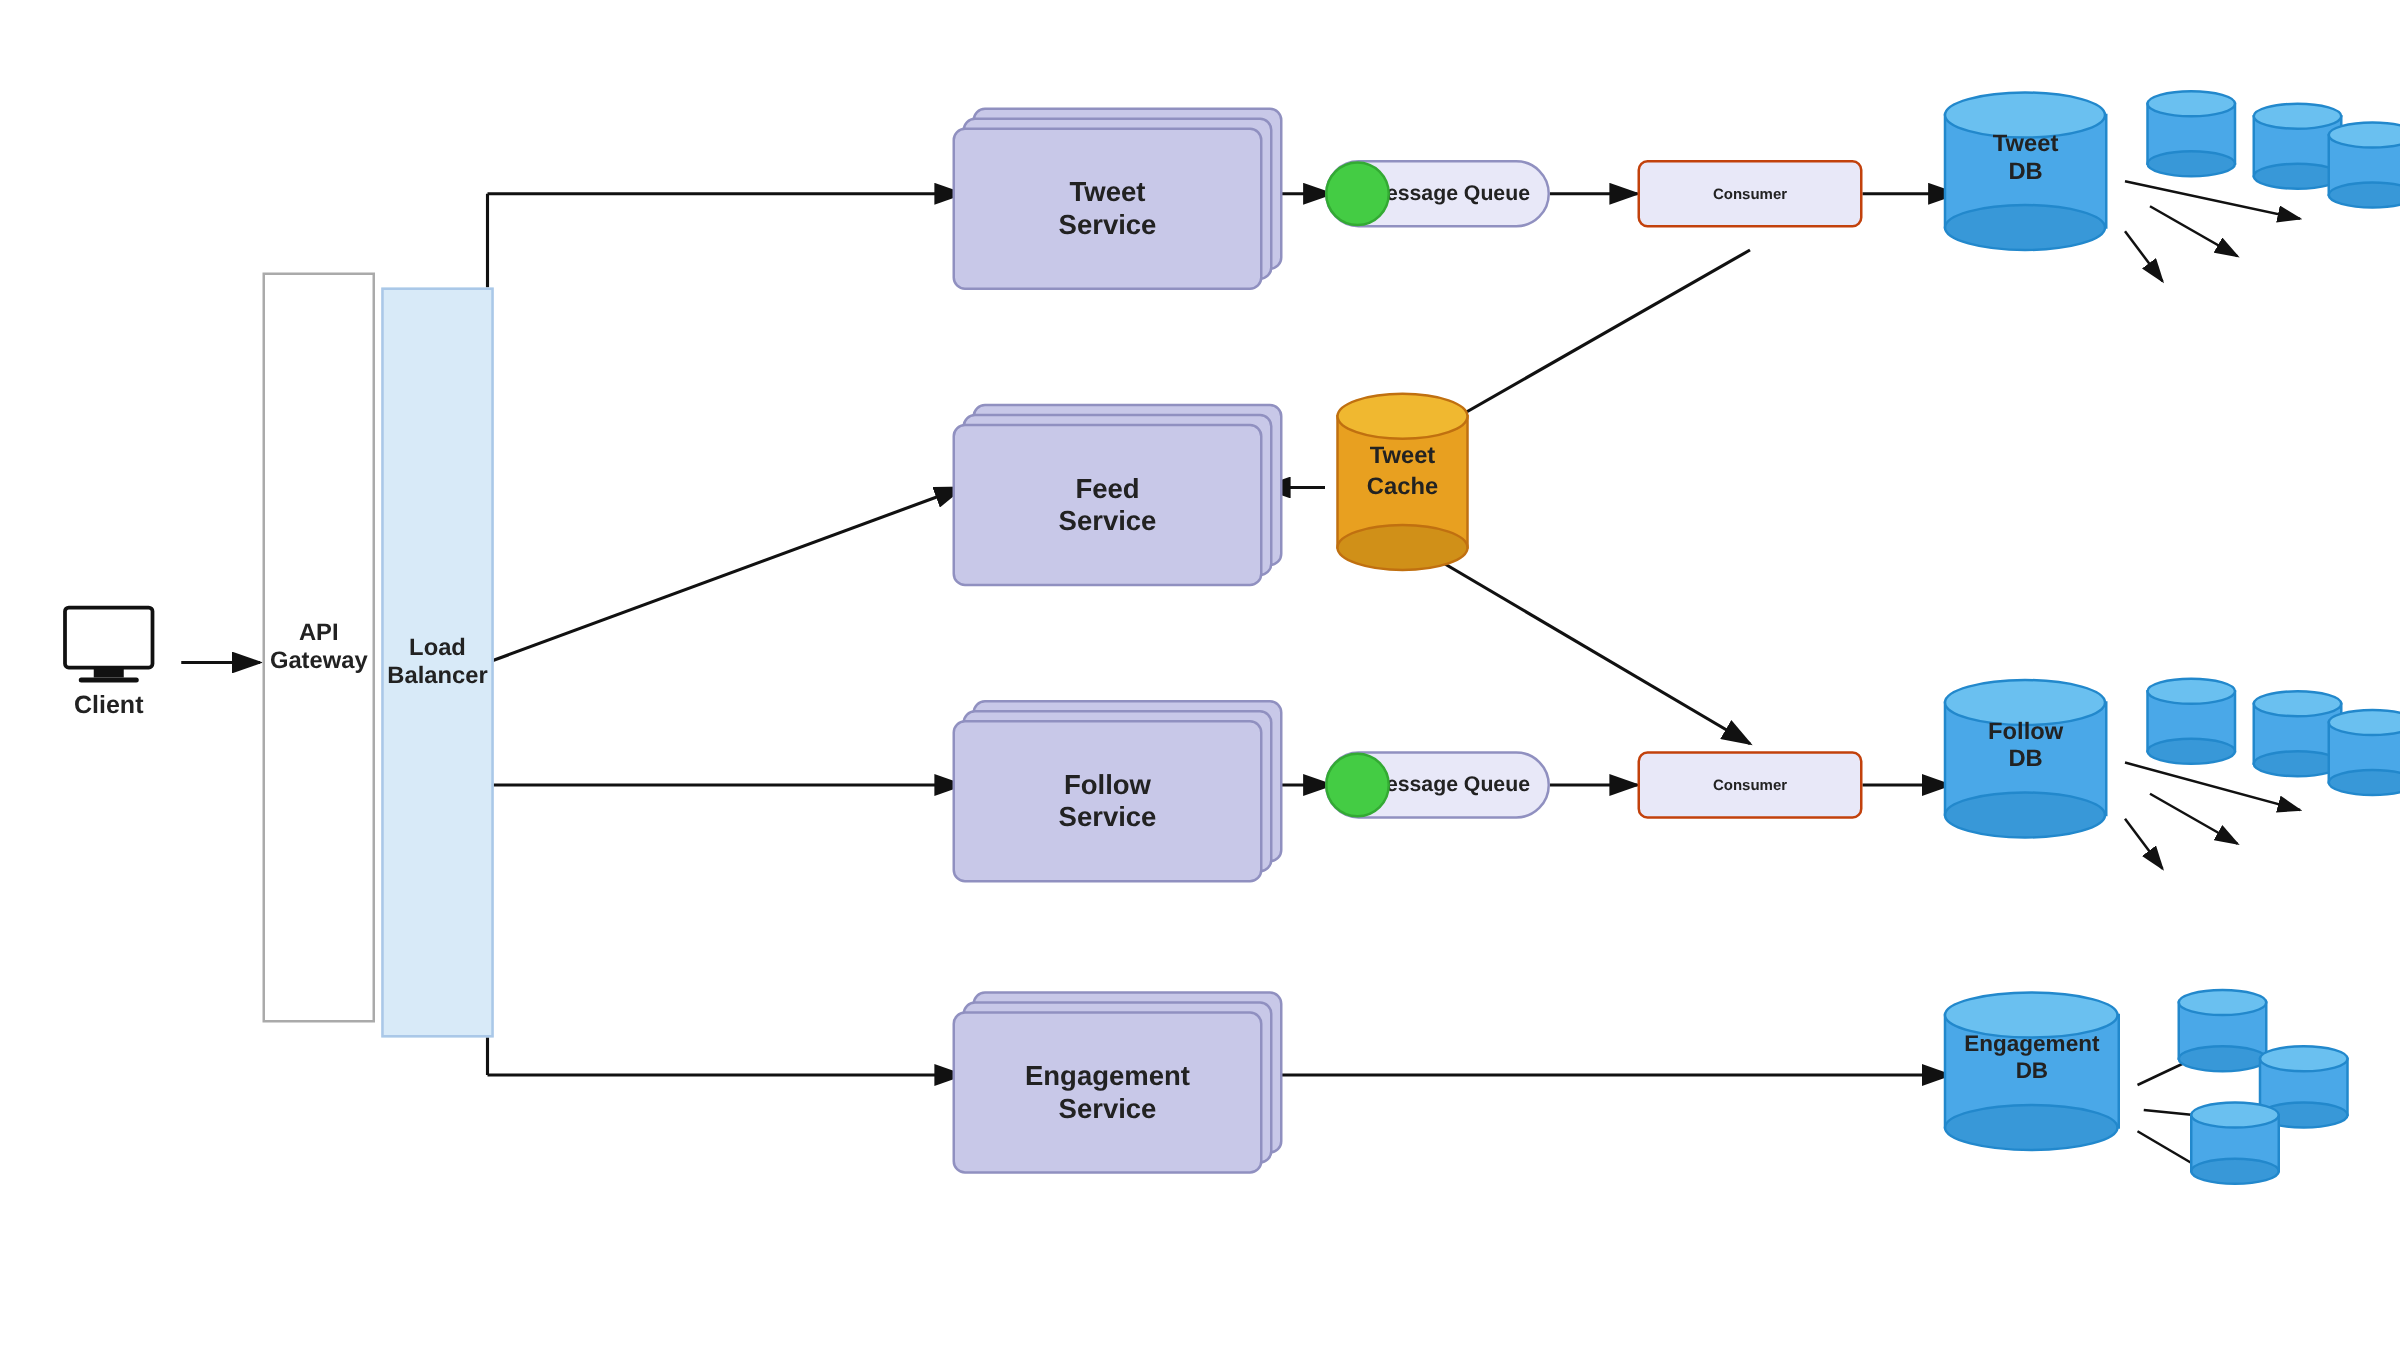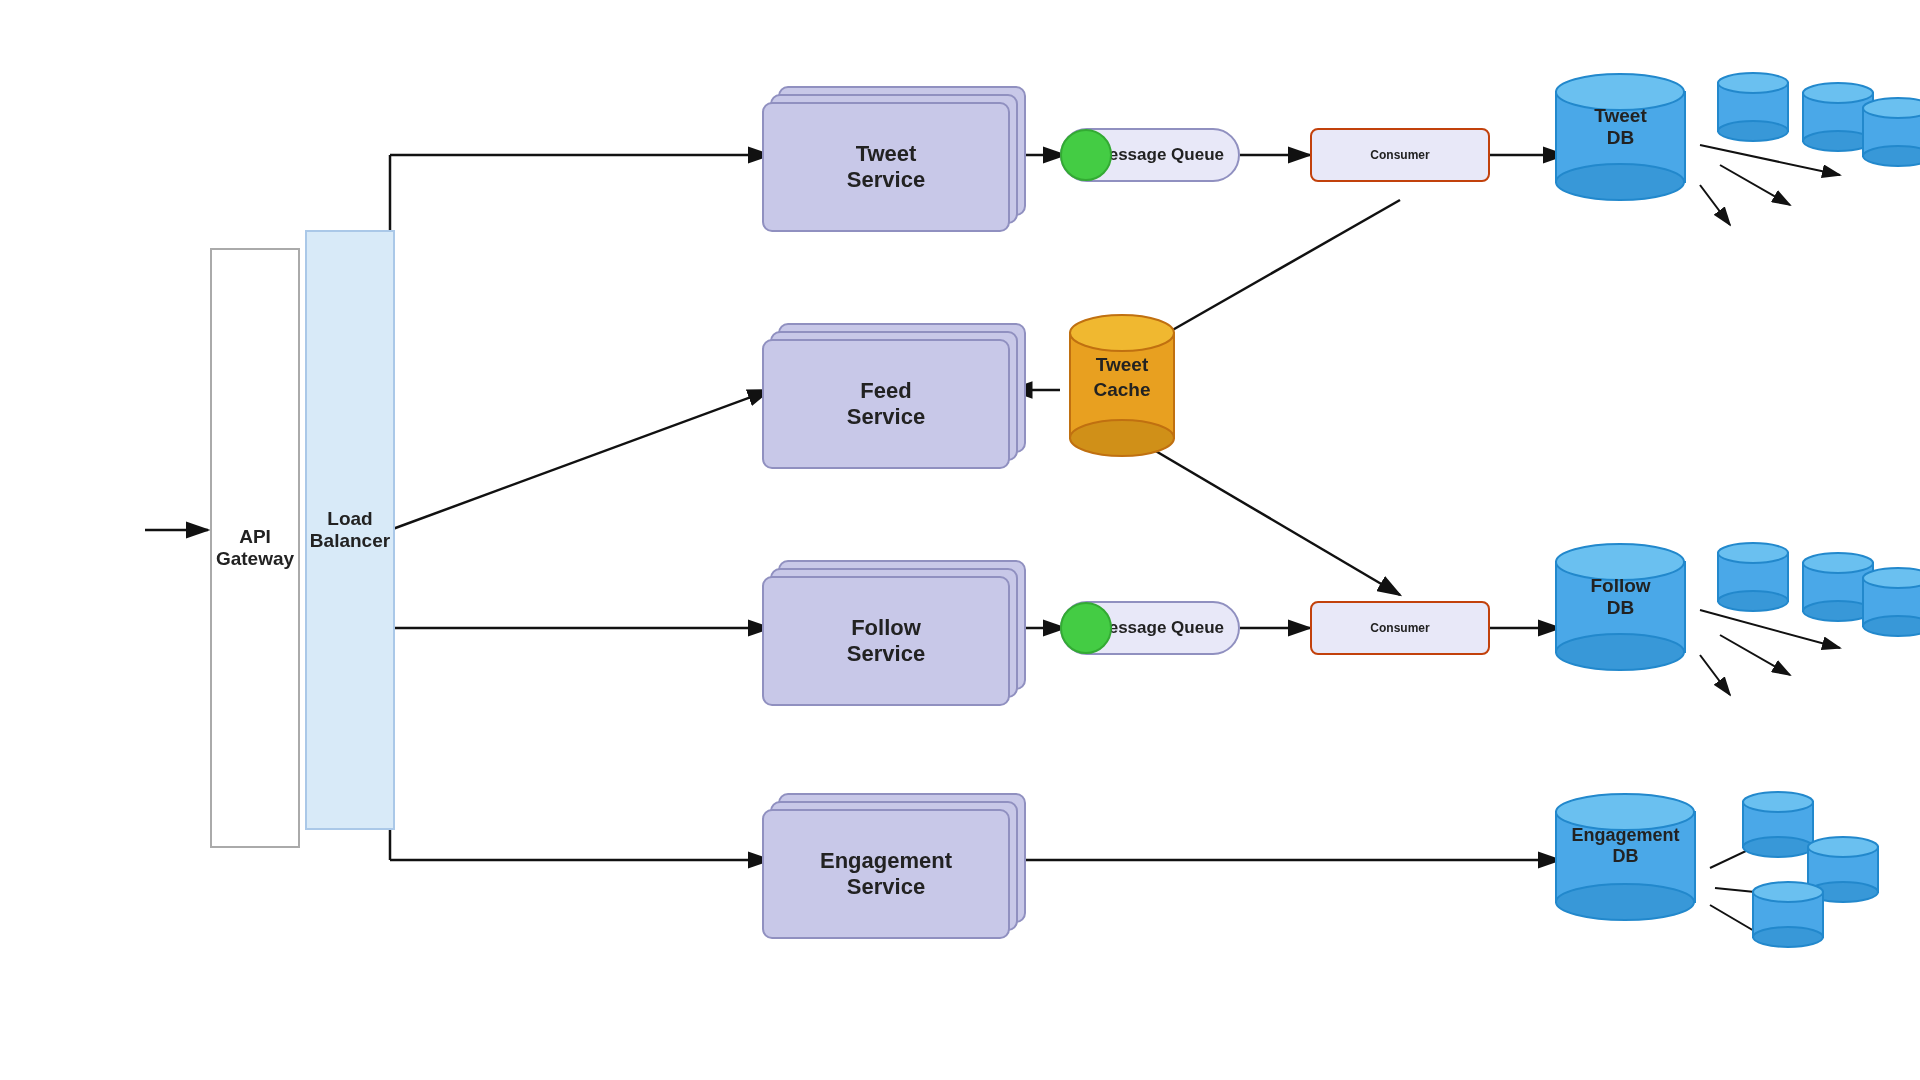--- a/index.html
+++ b/index.html
@@ -179,22 +179,30 @@
 
     <line x1="1700" y1="655" x2="1730" y2="695" stroke="#111" stroke-width="2" marker-end="url(#arrowhead)"></line>
     <line x1="1720" y1="635" x2="1790" y2="675" stroke="#111" stroke-width="2" marker-end="url(#arrowhead)"></line>
     <line x1="1700" y1="610" x2="1840" y2="648" stroke="#111" stroke-width="2" marker-end="url(#arrowhead)"></line>
 
     <line x1="1710" y1="868" x2="1780" y2="835" stroke="#111" stroke-width="2" marker-end="url(#arrowhead)"></line>
     <line x1="1715" y1="888" x2="1785" y2="895" stroke="#111" stroke-width="2" marker-end="url(#arrowhead)"></line>
     <line x1="1710" y1="905" x2="1778" y2="945" stroke="#111" stroke-width="2" marker-end="url(#arrowhead)"></line>
   </svg>
 
-
-  <div class="panel-box" style="left:210px; top:248px; width:90px; height:600px; font-size:19px; white-space:pre-line;">
+  <div class="client-area" style="left:32px; top:470px; width:110px; height:120px;">
+    <svg class="monitor-svg" width="80" height="65" viewBox="0 0 80 65">
+      <rect x="5" y="2" width="70" height="48" rx="3" fill="#fff" stroke="#111" stroke-width="3"></rect>
+      <rect x="28" y="50" width="24" height="8" fill="#111"></rect>
+      <rect x="16" y="58" width="48" height="4" rx="2" fill="#111"></rect>
+    </svg>
+    <div style="font-size:20px; font-weight:bold; margin-top:4px; color:#222;">Client</div>
+  </div>
+
+  <div class="panel-box" style="left:210px; top:218px; width:90px; height:600px; font-size:19px; white-space:pre-line;">
     <span style="white-space:pre-line; text-align:center;">API
 Gateway</span>
   </div>
 
   <div class="panel-box blue-tint" style="left:305px; top:230px; width:90px; height:600px; font-size:19px; white-space:pre-line;">
     <span style="white-space:pre-line; text-align:center;">Load
 Balancer</span>
   </div>
 
   <div class="service-stack" style="left:762px; top:86px; width:258px; height:140px;">

